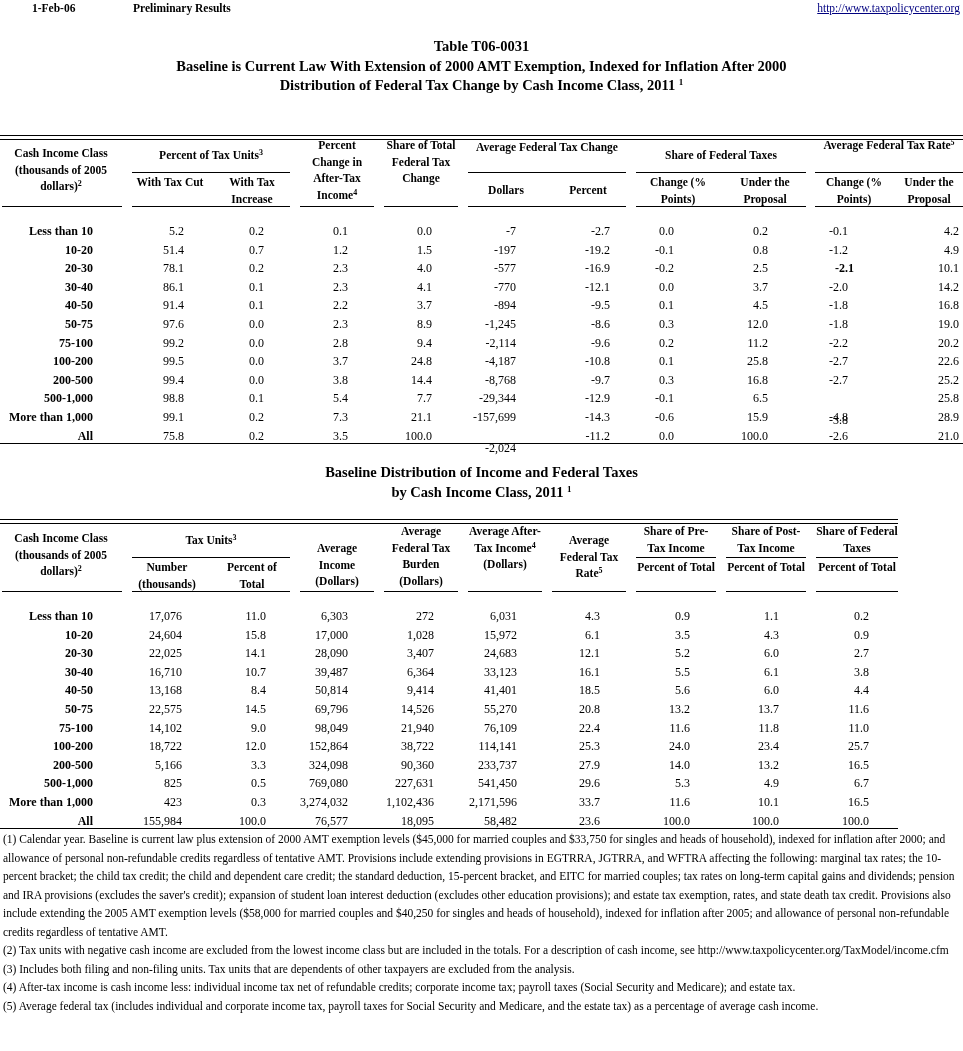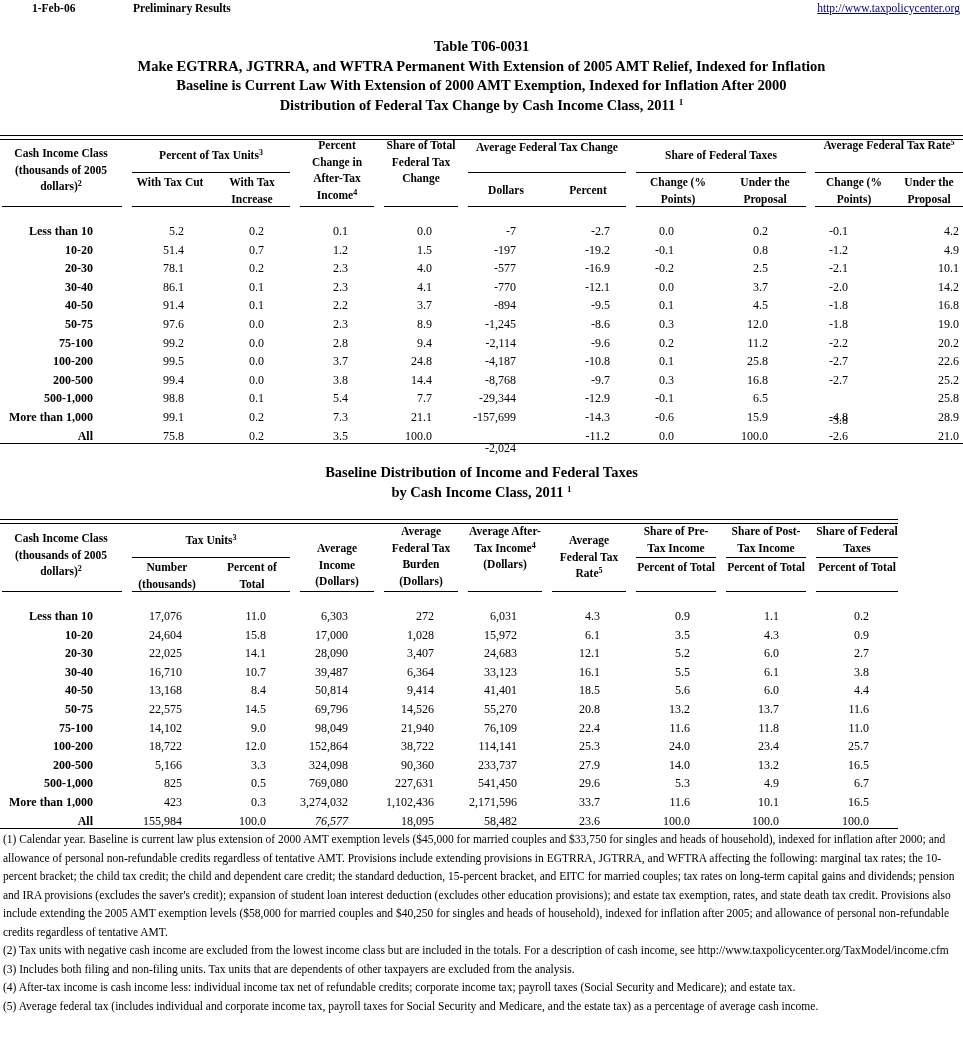--- a/index.html
+++ b/index.html
@@ -30,21 +30,20 @@
 <body>
 
 <div class="abs topbar">
   <span class="abs date">1-Feb-06</span>
   <span class="abs prelim">Preliminary Results</span>
   <span class="abs url">http://www.taxpolicycenter.org</span>
 </div>
 
 <div class="abs titles">
   <div>Table T06-0031</div>
-  <div>Make EGTRRA, JGTRRA, and WFTRA Permanent With Extension of 2005 AMT Relief, Indexed for Inflation</div>
   <div>Baseline is Current Law With Extension of 2000 AMT Exemption, Indexed for Inflation After 2000</div>
   <div><span>Distribution of Federal Tax Change by Cash Income Class, 2011</span> <sup>1</sup></div>
 </div>
 
 <div>
   <div class="dbl" style="top:135px; left:0; width:963px;"></div>
 
   <div class="hdr" style="left:2px; top:145px; width:118px;">
     <span>Cash Income Class (thousands of 2005 dollars)</span><sup>2</sup>
   </div>
@@ -116,21 +115,21 @@
       <div class="row" style="top: 261.2px;">
         <div class="rowlabel">20-30</div>
         <div class="cell" style="right: 779px;">78.1</div>
         <div class="cell" style="right: 699px;">0.2</div>
         <div class="cell" style="right: 615px;">2.3</div>
         <div class="cell" style="right: 531px;">4.0</div>
         <div class="cell" style="right: 447px;">-577</div>
         <div class="cell" style="right: 353px;">-16.9</div>
         <div class="cell" style="right: 289px;">-0.2</div>
         <div class="cell" style="right: 195px;">2.5</div>
-        <div class="cell" style="right: 115px;">-2.1</div>
+        <div class="cell" style="right: 109px; font-weight: bold;">-2.1</div>
         <div class="cell" style="right: 4px;">10.1</div>
       </div>
       <div class="row" style="top: 279.8px;">
         <div class="rowlabel">30-40</div>
         <div class="cell" style="right: 779px;">86.1</div>
         <div class="cell" style="right: 699px;">0.1</div>
         <div class="cell" style="right: 615px;">2.3</div>
         <div class="cell" style="right: 531px;">4.1</div>
         <div class="cell" style="right: 447px;">-770</div>
         <div class="cell" style="right: 353px;">-12.1</div>
@@ -430,21 +429,21 @@
         <div class="cell" style="right: 446px;">2,171,596</div>
         <div class="cell" style="right: 363px;">33.7</div>
         <div class="cell" style="right: 273px;">11.6</div>
         <div class="cell" style="right: 184px;">10.1</div>
         <div class="cell" style="right: 94px;">16.5</div>
       </div>
       <div class="row" style="top: 813.6px;">
         <div class="rowlabel">All</div>
         <div class="cell" style="right: 781px;">155,984</div>
         <div class="cell" style="right: 697px;">100.0</div>
-        <div class="cell" style="right: 615px; font-style: italic;">76,577</div>
+        <div class="cell" style="right: 615px;">76,577</div>
         <div class="cell" style="right: 529px;">18,095</div>
         <div class="cell" style="right: 446px;">58,482</div>
         <div class="cell" style="right: 363px;">23.6</div>
         <div class="cell" style="right: 273px;">100.0</div>
         <div class="cell" style="right: 184px;">100.0</div>
         <div class="cell" style="right: 94px;">100.0</div>
       </div>
     </div>
 
   <div class="hr" style="left:0; top:828px; width:898px;"></div>

